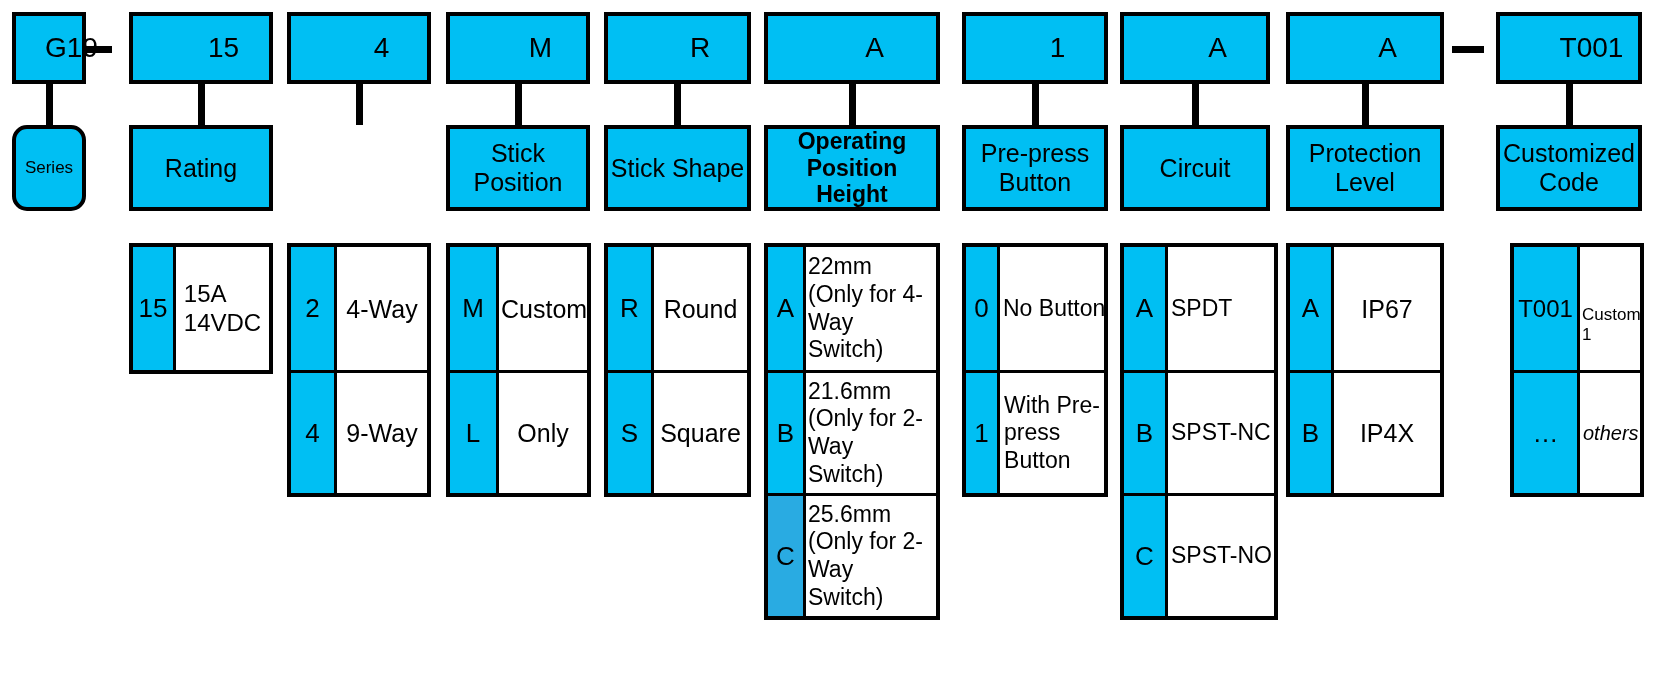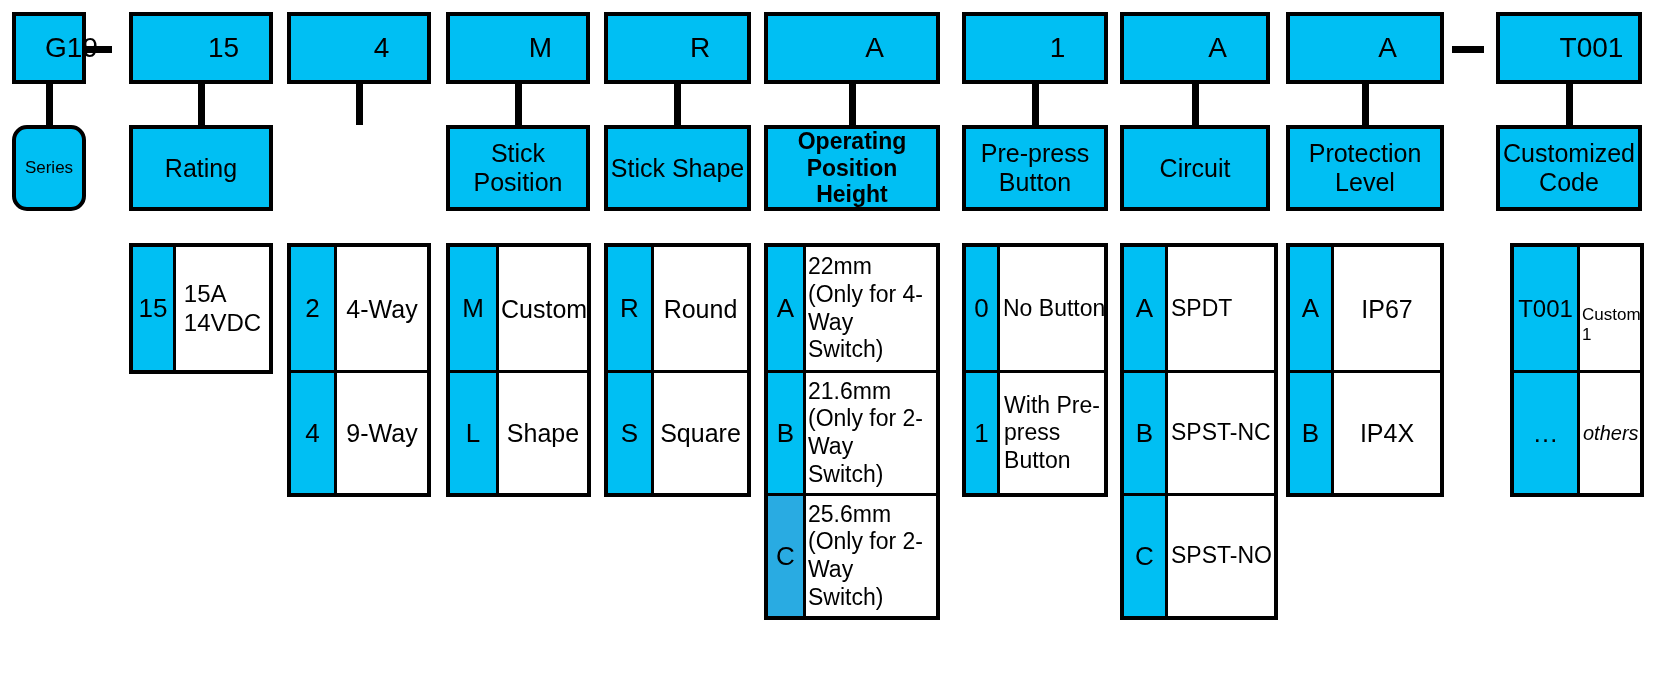--- a/index.html
+++ b/index.html
@@ -129,21 +129,21 @@
     </div>
   </div>
 
   <div class="otable" style="left:446px;width:145px;--cw:49px;">
     <div class="trow">
       <div class="ccell">M</div>
       <div class="dcell">Custom</div>
     </div>
     <div class="trow">
       <div class="ccell">L</div>
-      <div class="dcell">Shape</div>
+      <div class="dcell">Only</div>
     </div>
   </div>
 
   <div class="otable" style="left:604px;width:147px;--cw:46px;">
     <div class="trow">
       <div class="ccell">R</div>
       <div class="dcell">Round</div>
     </div>
     <div class="trow">
       <div class="ccell">S</div>

